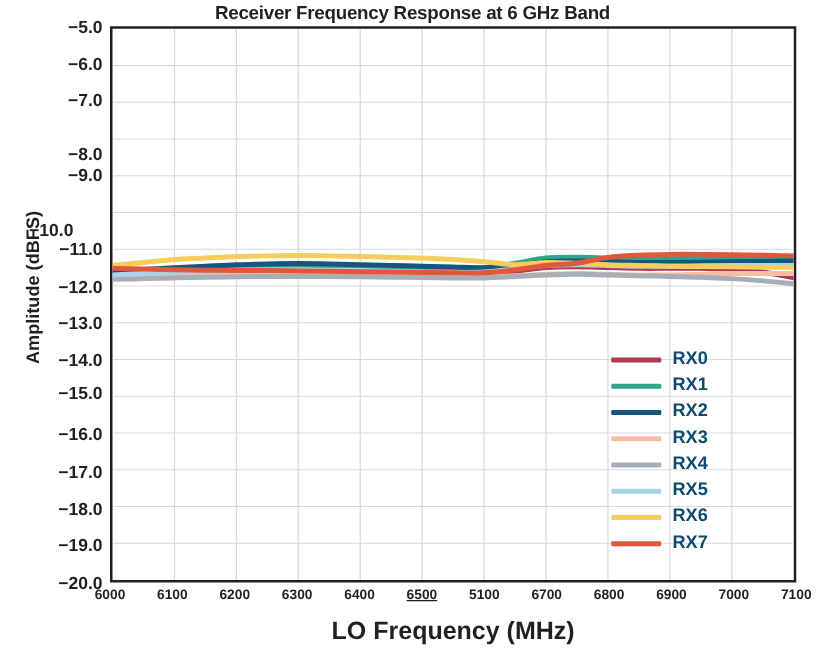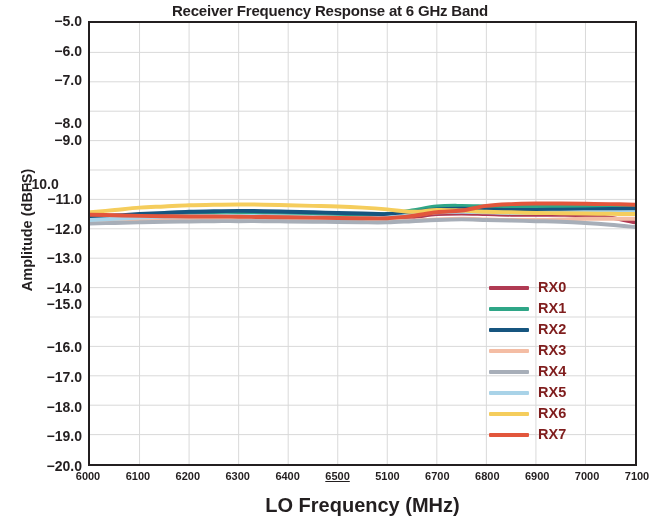--- a/index.html
+++ b/index.html
@@ -118,21 +118,21 @@
   }
   .legend-swatch {
     width: 40px;
     height: 4px;
     margin-right: 9px;
     border-radius: 1px;
   }
   .legend-label {
     font-size: 14.5px;
     font-weight: bold;
-    color: #7f1d1d;
+    color: #0c4a6e;
     line-height: 1;
   }
 </style>
 </head>
 <body>
 
 <div id="figure">
 
   <div id="chart-title">Receiver Frequency Response at 6 GHz Band</div>
 
@@ -142,21 +142,21 @@
       <div class="y-tick-label" style="top: 0px;">−5.0</div>
       <div class="y-tick-label" style="top: 29.6667px;">−6.0</div>
       <div class="y-tick-label" style="top: 59.3333px;">−7.0</div>
       <div class="y-tick-label" style="top: 102px;">−8.0</div>
       <div class="y-tick-label" style="top: 118.667px;">−9.0</div>
       <div class="y-tick-label" style="top: 163px; text-align: center;">−10.0</div>
       <div class="y-tick-label" style="top: 178px;">−11.0</div>
       <div class="y-tick-label" style="top: 207.667px;">−12.0</div>
       <div class="y-tick-label" style="top: 237.333px;">−13.0</div>
       <div class="y-tick-label" style="top: 267px;">−14.0</div>
-      <div class="y-tick-label" style="top: 283px;">−15.0</div>
+      <div class="y-tick-label" style="top: 293px;">−15.0</div>
       <div class="y-tick-label" style="top: 326.333px;">−16.0</div>
       <div class="y-tick-label" style="top: 356px;">−17.0</div>
       <div class="y-tick-label" style="top: 385.667px;">−18.0</div>
       <div class="y-tick-label" style="top: 415.333px;">−19.0</div>
       <div class="y-tick-label" style="top: 445px;">−20.0</div>
     </div>
 
   <div id="plot-area">
     <svg id="grid-svg" viewBox="0 0 549 445" preserveAspectRatio="none">
         <line x1="0" x2="549" y1="29.666666666666686" y2="29.666666666666686" stroke="#d9d9d9" stroke-width="1"></line>

